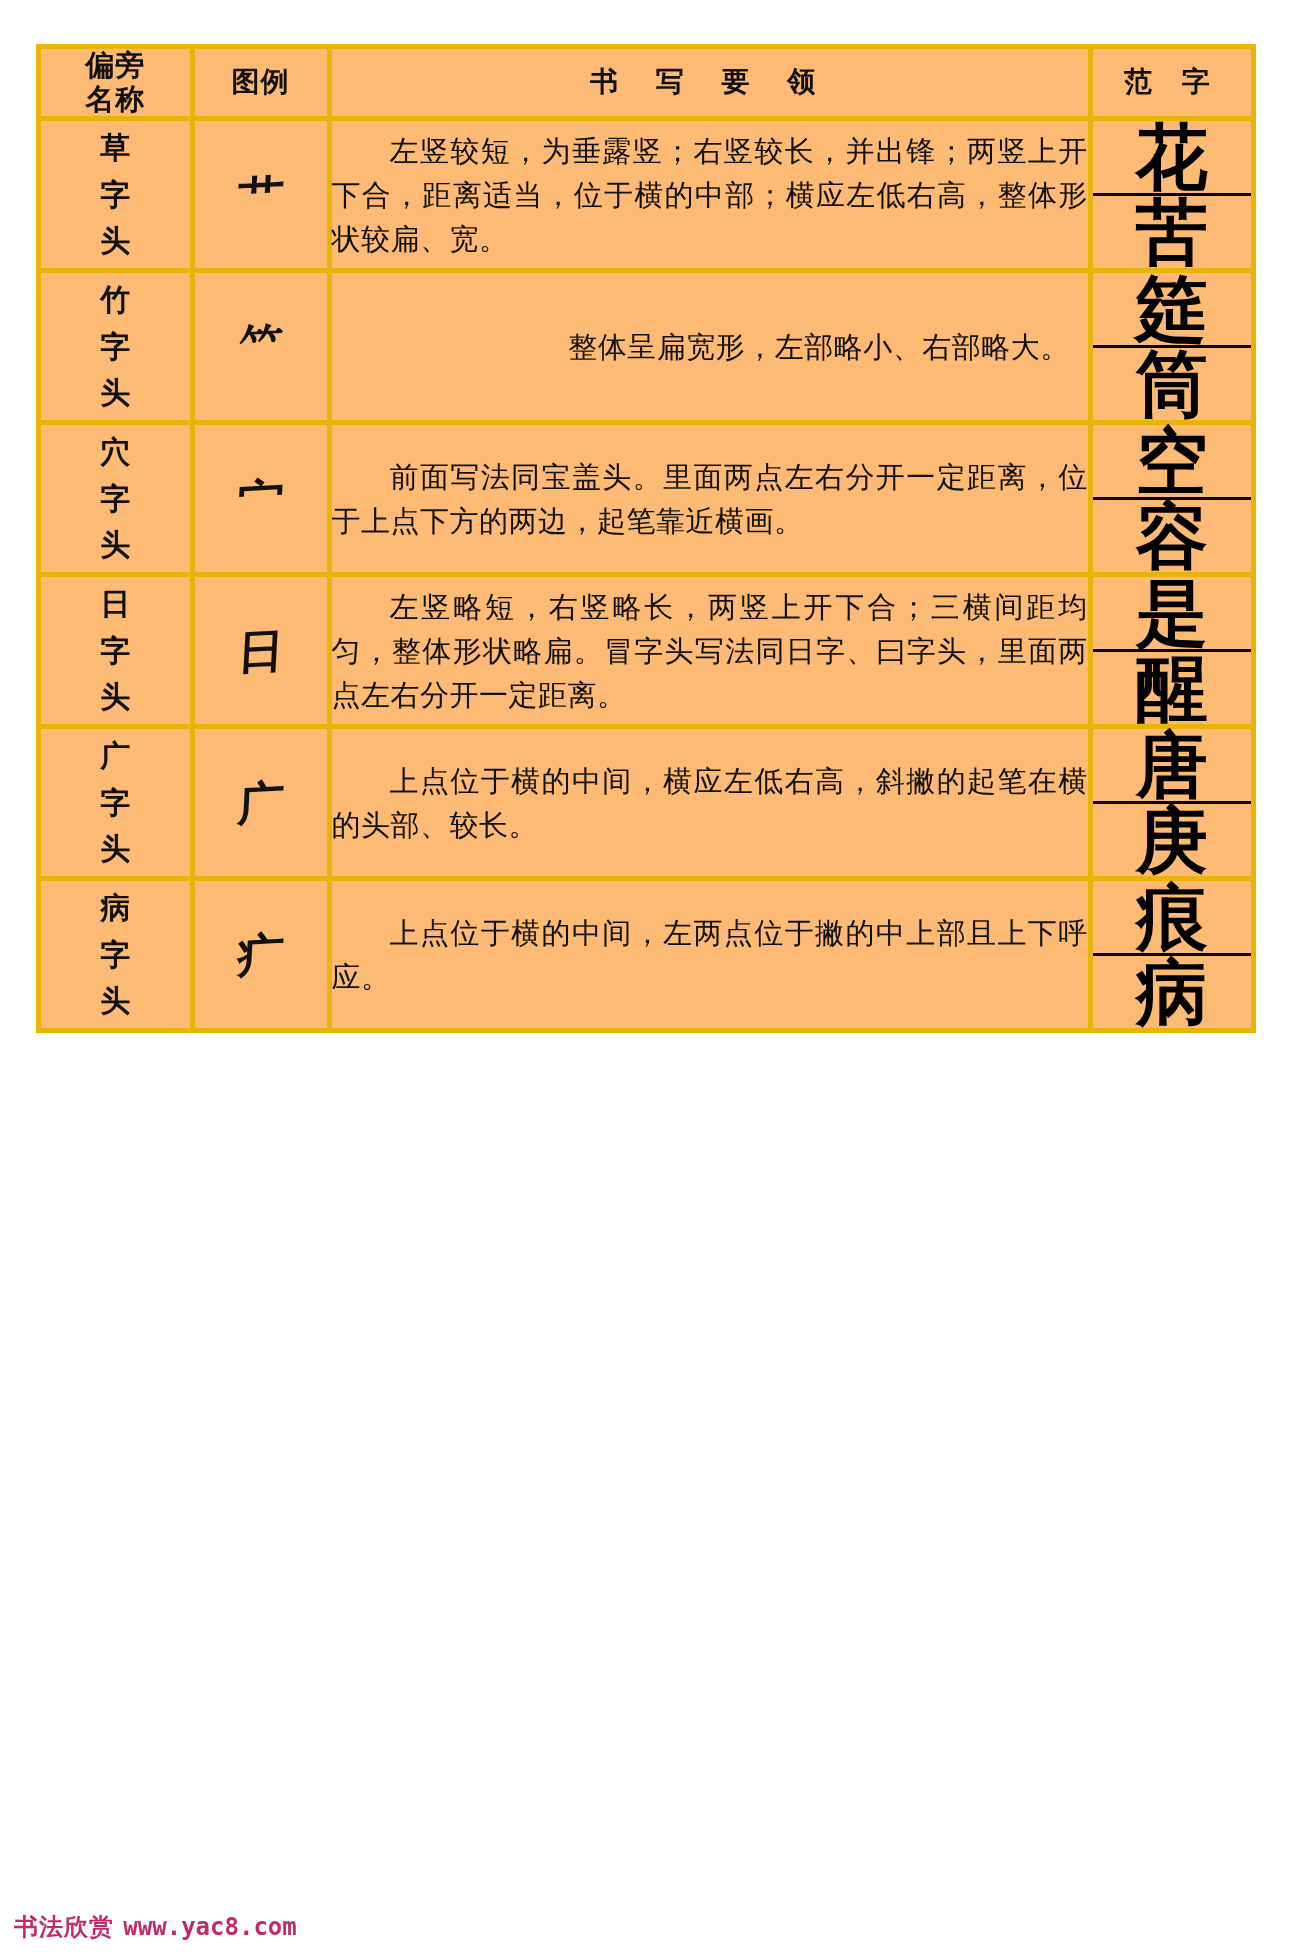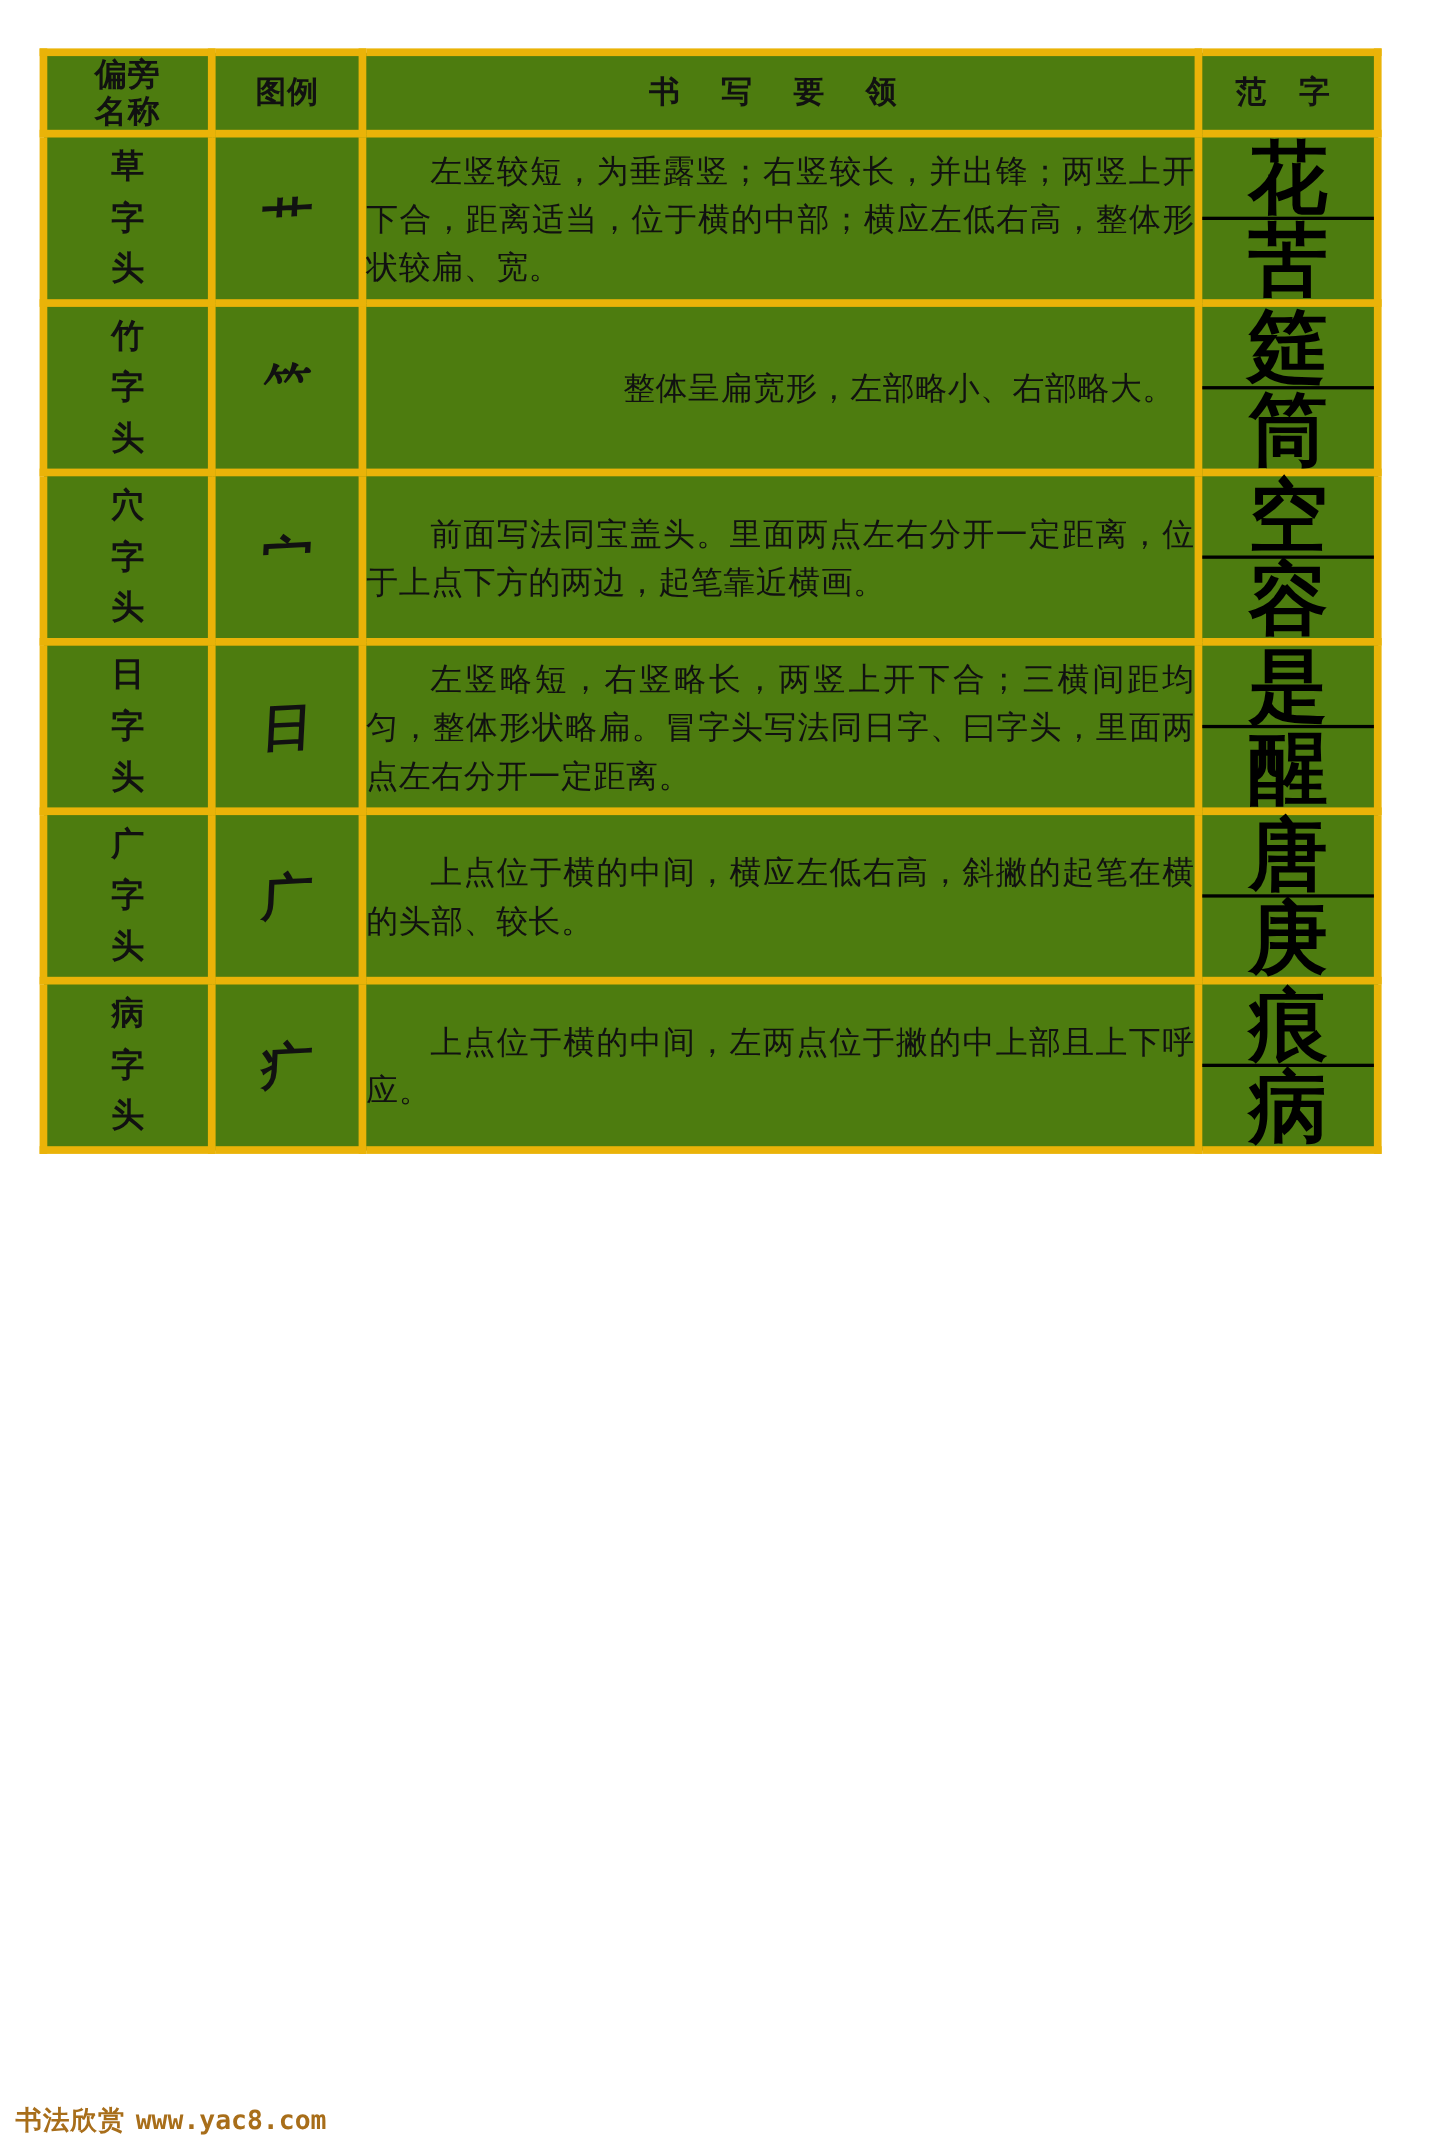--- a/index.html
+++ b/index.html
@@ -17,24 +17,24 @@
     box-sizing:border-box;
     padding:44px 44px 0 36px;
   }
   table.sheet{
     border-collapse:collapse;
     width:1220px;
     table-layout:fixed;
     border:4px solid #000;
   }
   table.sheet td, table.sheet th{
-    border:7px solid #eab308;
+    border:5px solid #eab308;
     padding:0;
     vertical-align:middle;
-    background:#4d7c0f;
+    background:#fdba74;
   }
   
   col.c-name{width:128px;}
   col.c-glyph{width:114px;}
   col.c-desc{width:634px;}
   col.c-sample{width:136px;}
 
   
   .hd{
     text-align:center;
@@ -228,18 +228,18 @@
           <td class="samplecell">
             <div class="sample-stack">
               <div class="sample-box">痕</div>
               <div class="sample-box">病</div>
             </div>
           </td>
         </tr>
       </tbody>
   </table>
 
-  <div class="watermark" style="color: #a16207;">
+  <div class="watermark" style="color: #be185d;">
     <span>书法欣赏</span>
     <span class="wm-url">www.yac8.com</span>
   </div>
 
 </div>
 
 </body></html>

